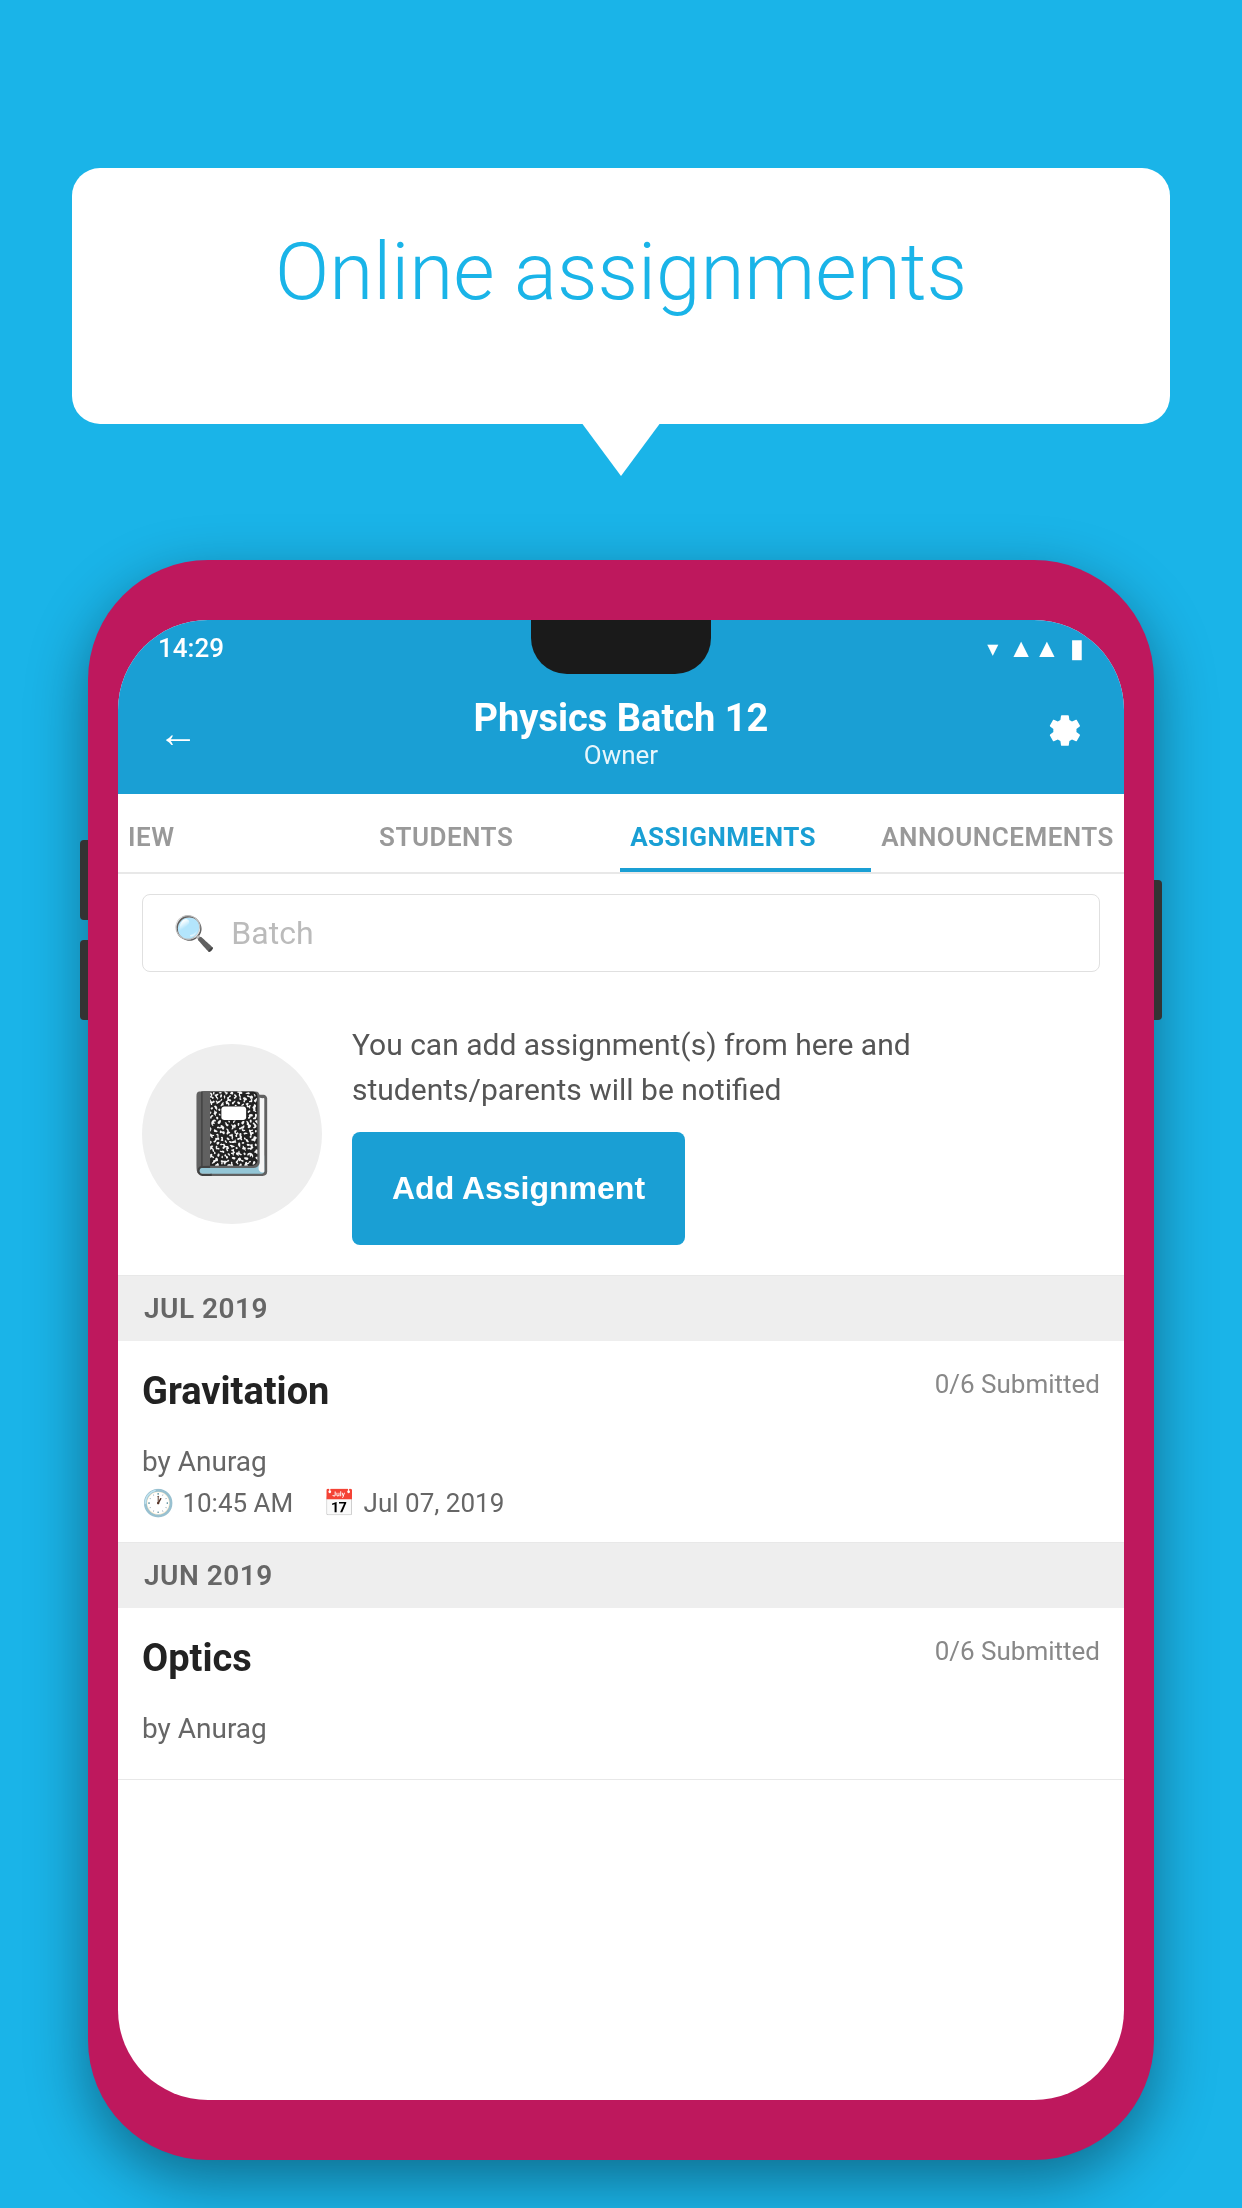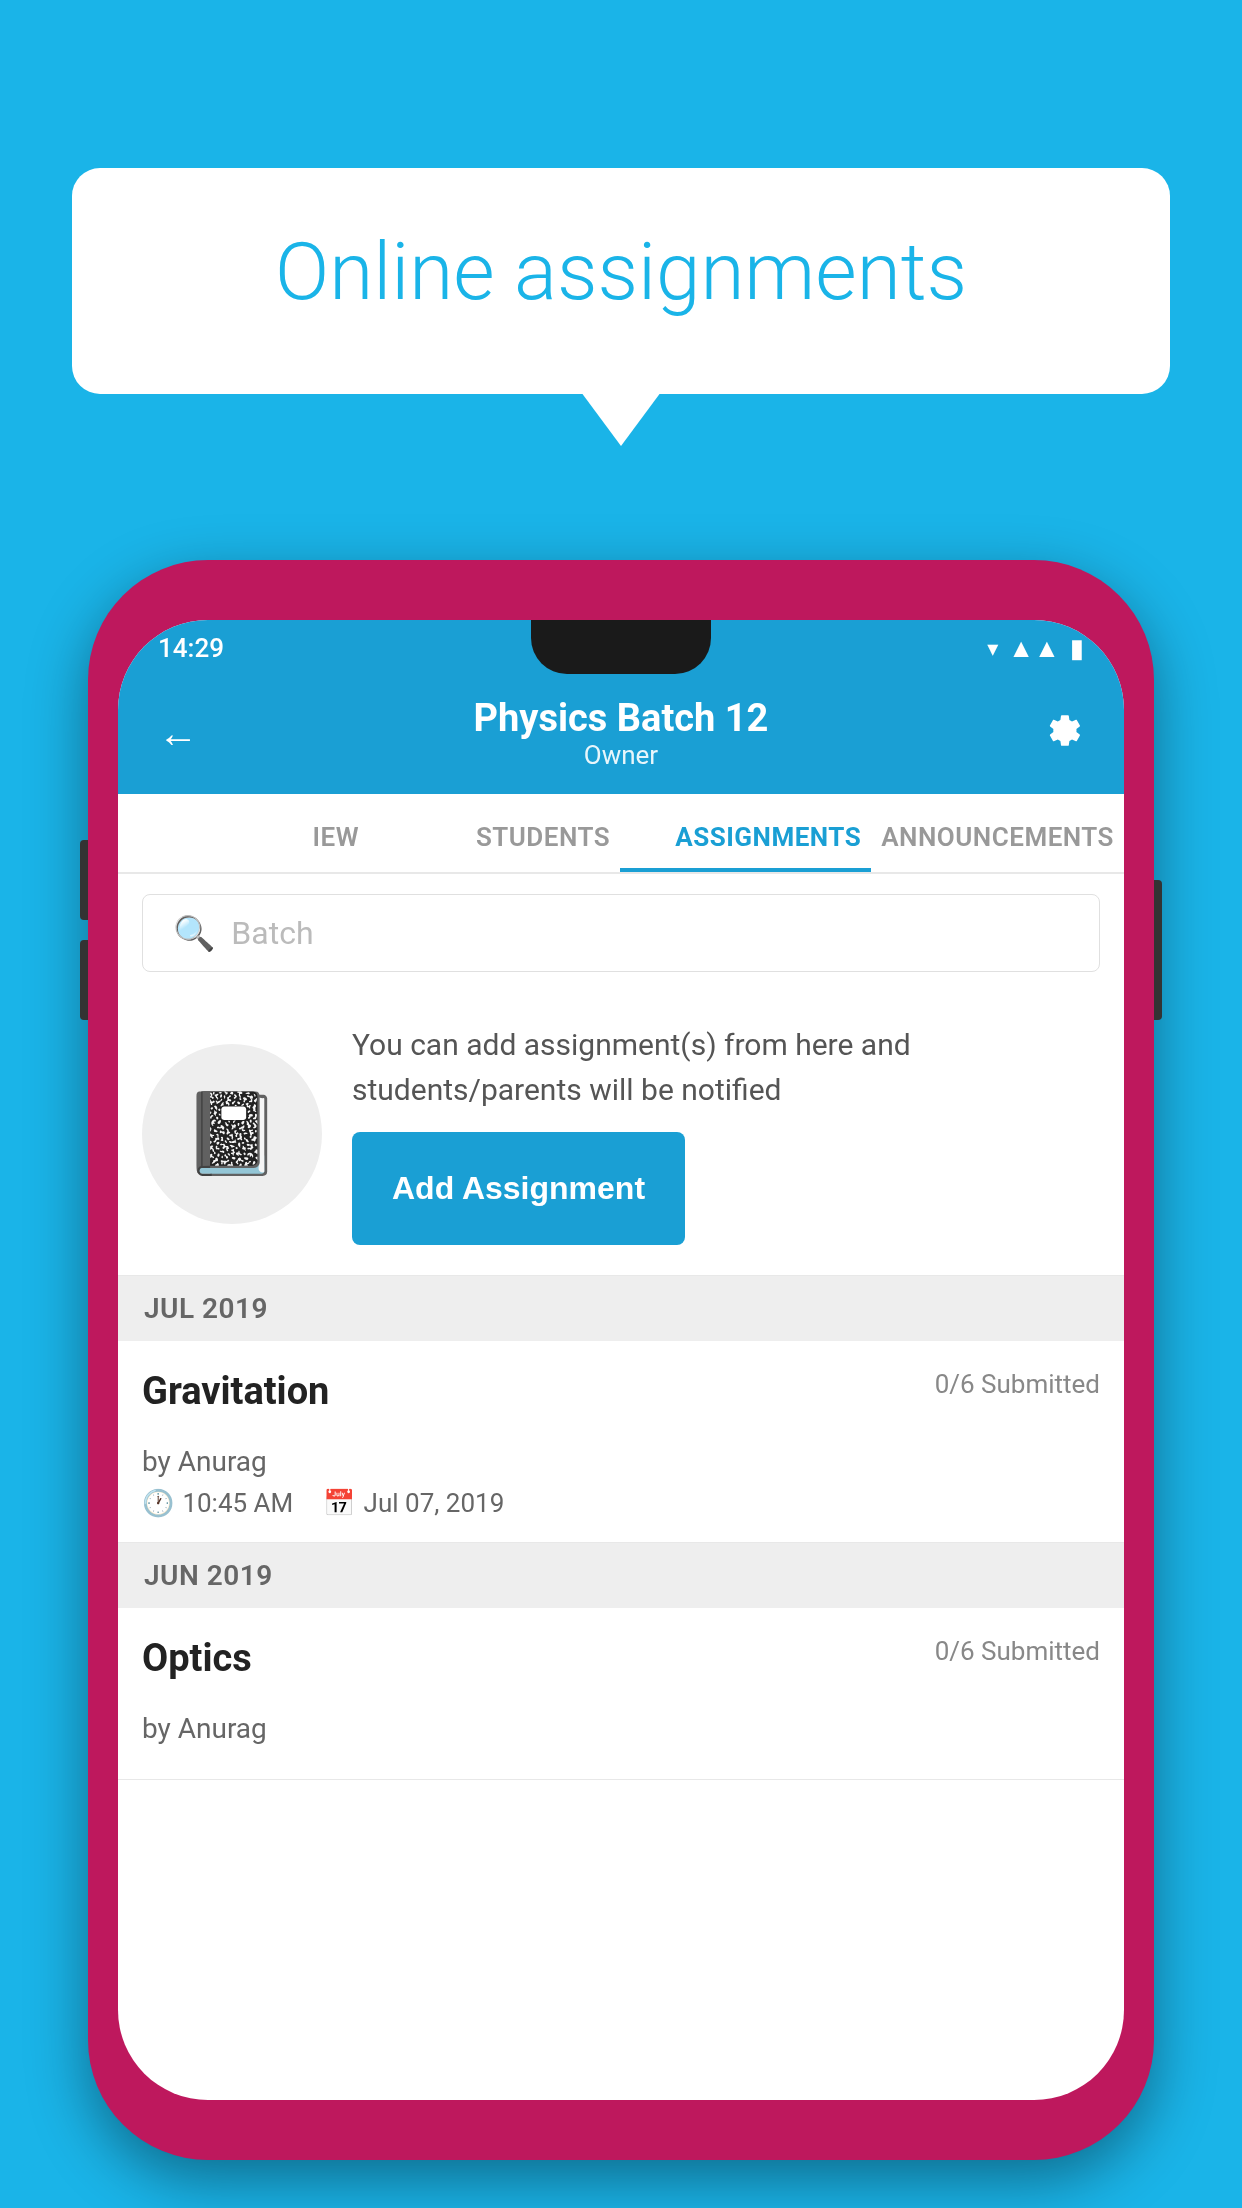--- a/index.html
+++ b/index.html
@@ -14,21 +14,21 @@
     }
 
     
     .speech-bubble {
       position: absolute;
       top: 168px;
       left: 72px;
       width: 1098px;
       background: white;
       border-radius: 28px;
-      padding: 60px 70px 54px 70px;
+      padding: 60px 70px 84px 70px;
       text-align: center;
     }
     .speech-bubble::after {
       content: '';
       position: absolute;
       bottom: -52px;
       left: 50%;
       transform: translateX(-50%);
       width: 0;
       height: 0;
@@ -139,21 +139,21 @@
 
     
     .tabs {
       background: white;
       display: flex;
       border-bottom: 2px solid #e8e8e8;
       overflow: hidden;
     }
     .tab {
       flex: 1;
-      text-align: right;
+      text-align: left;
       padding: 28px 10px 20px;
       font-size: 26px;
       font-weight: 600;
       color: #999;
       letter-spacing: 0.5px;
       position: relative;
       cursor: pointer;
     }
     .tab.active {
       color: #1a9fd4;

